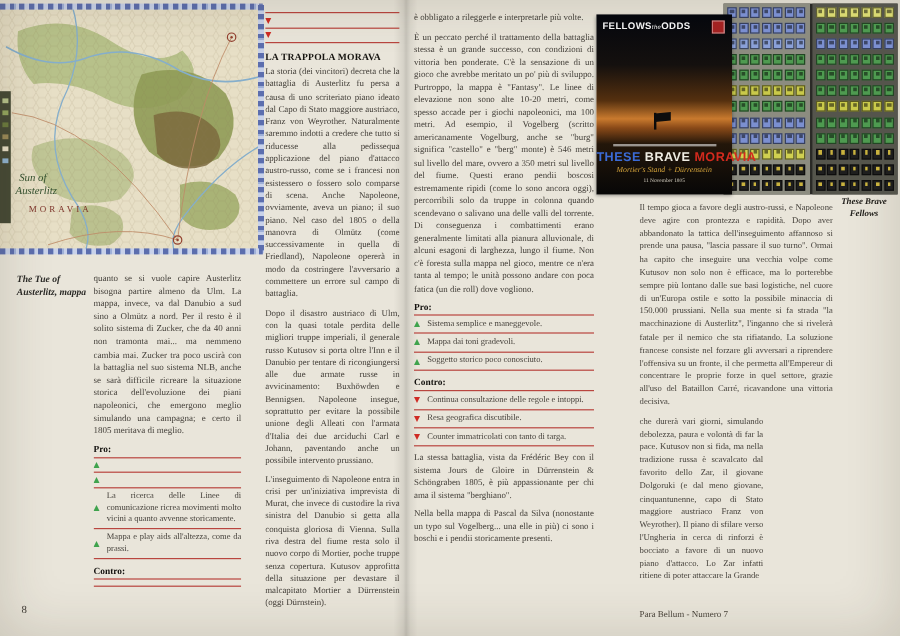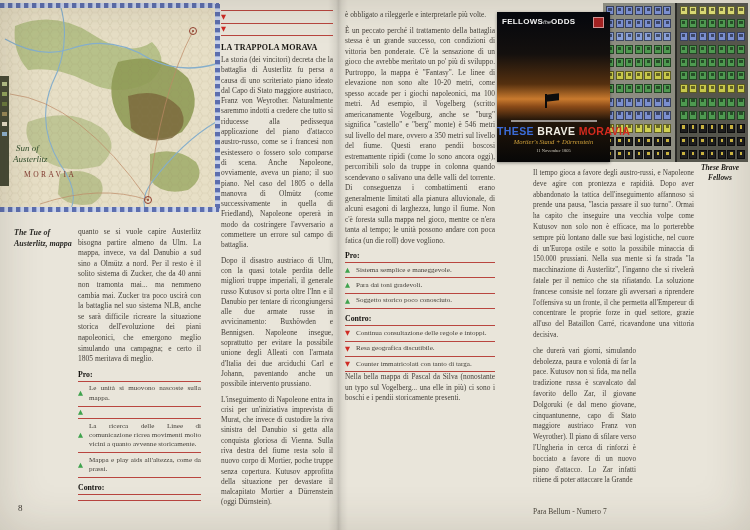--- a/index.html
+++ b/index.html
@@ -156,21 +156,20 @@
 
   <div class="map-caption">The Tue of Austerlitz, mappa</div>
 
   <div class="col" id="lcol1">
     <p>quanto se si vuole capire Austerlitz bisogna partire almeno da Ulm. La mappa, invece, va dal Danubio a sud sino a Olmütz a nord. Per il resto è il solito sistema di Zucker, che da 40 anni non tramonta mai... ma nemmeno cambia mai. Zucker tra poco uscirà con la battaglia nel suo sistema NLB, anche se sarà difficile ricreare la situazione storica dell'evoluzione dei piani napoleonici, che emergono meglio simulando una campagna; e certo il 1805 meritava di meglio.</p>
     <div class="pc-label">Pro:</div>
     <div class="pc-list">
 
         <div class="pc-item">
           <span class="tri pro">▲</span>
-          <span class="pc-text">Le unità si muovono nascoste sulla mappa.</span>
         </div>
 
         <div class="pc-item">
           <span class="tri pro">▲</span>
         </div>
 
         <div class="pc-item">
           <span class="tri pro">▲</span>
           <span class="pc-text">La ricerca delle Linee di comunicazione ricrea movimenti molto vicini a quanto avvenne storicamente.</span>
         </div>
@@ -217,21 +216,21 @@
     <div class="pc-label">Pro:</div>
     <div class="pc-list">
 
         <div class="pc-item">
           <span class="tri pro">▲</span>
           <span class="pc-text">Sistema semplice e maneggevole.</span>
         </div>
 
         <div class="pc-item">
           <span class="tri pro">▲</span>
-          <span class="pc-text">Para dai toni gradevoli.</span>
+          <span class="pc-text">Mappa dai toni gradevoli.</span>
         </div>
 
         <div class="pc-item">
           <span class="tri pro">▲</span>
           <span class="pc-text">Soggetto storico poco conosciuto.</span>
         </div>
       </div>
     <div class="pc-label">Contro:</div>
     <div class="pc-list">
 
@@ -243,20 +242,21 @@
         <div class="pc-item">
           <span class="tri con">▼</span>
           <span class="pc-text">Resa geografica discutibile.</span>
         </div>
 
         <div class="pc-item">
           <span class="tri con">▼</span>
           <span class="pc-text">Counter immatricolati con tanto di targa.</span>
         </div>
       </div>
+    <p style="margin-top:4px">La stessa battaglia, vista da Frédéric Bey con il sistema Jours de Gloire in Dürrenstein &amp; Schöngraben 1805, è più appassionante per chi ama il sistema "berghiano".</p>
     <p>Nella bella mappa di Pascal da Silva (nonostante un typo sul Vogelberg... una elle in più) ci sono i boschi e i pendii storicamente presenti.</p>
   </div>
 
   <div class="col" id="rcol2">
     <p>Il tempo gioca a favore degli austro-russi, e Napoleone deve agire con prontezza e rapidità. Dopo aver abbandonato la tattica dell'inseguimento affannoso si prende una pausa, "lascia passare il suo turno". Ormai ha capito che inseguire una vecchia volpe come Kutusov non solo non è efficace, ma lo porterebbe sempre più lontano dalle sue basi logistiche, nel cuore di un'Europa ostile e sotto la possibile minaccia di 150.000 prussiani. Nella sua mente si fa strada "la macchinazione di Austerlitz", l'inganno che si rivelerà fatale per il nemico che sta rifiatando. La soluzione francese consiste nel forzare gli avversari a riprendere l'offensiva su un fronte, il che permetta all'Empereur di concentrare le proprie forze in quel settore, grazie all'uso del Bataillon Carré, ricavandone una vittoria decisiva.</p>
     <p class="narrow">che durerà vari giorni, simulando debolezza, paura e volontà di far la pace. Kutusov non si fida, ma nella tradizione russa è scavalcato dal favorito dello Zar, il giovane Dolgoruki (e dal meno giovane, cinquantunenne, capo di Stato maggiore austriaco Franz von Weyrother). Il piano di sfilare verso l'Ungheria in cerca di rinforzi è bocciato a favore di un nuovo piano d'attacco. Lo Zar infatti ritiene di poter attaccare la Grande</p>
   </div>
 
   <div class="ato">
     <div class="ato-logo">

